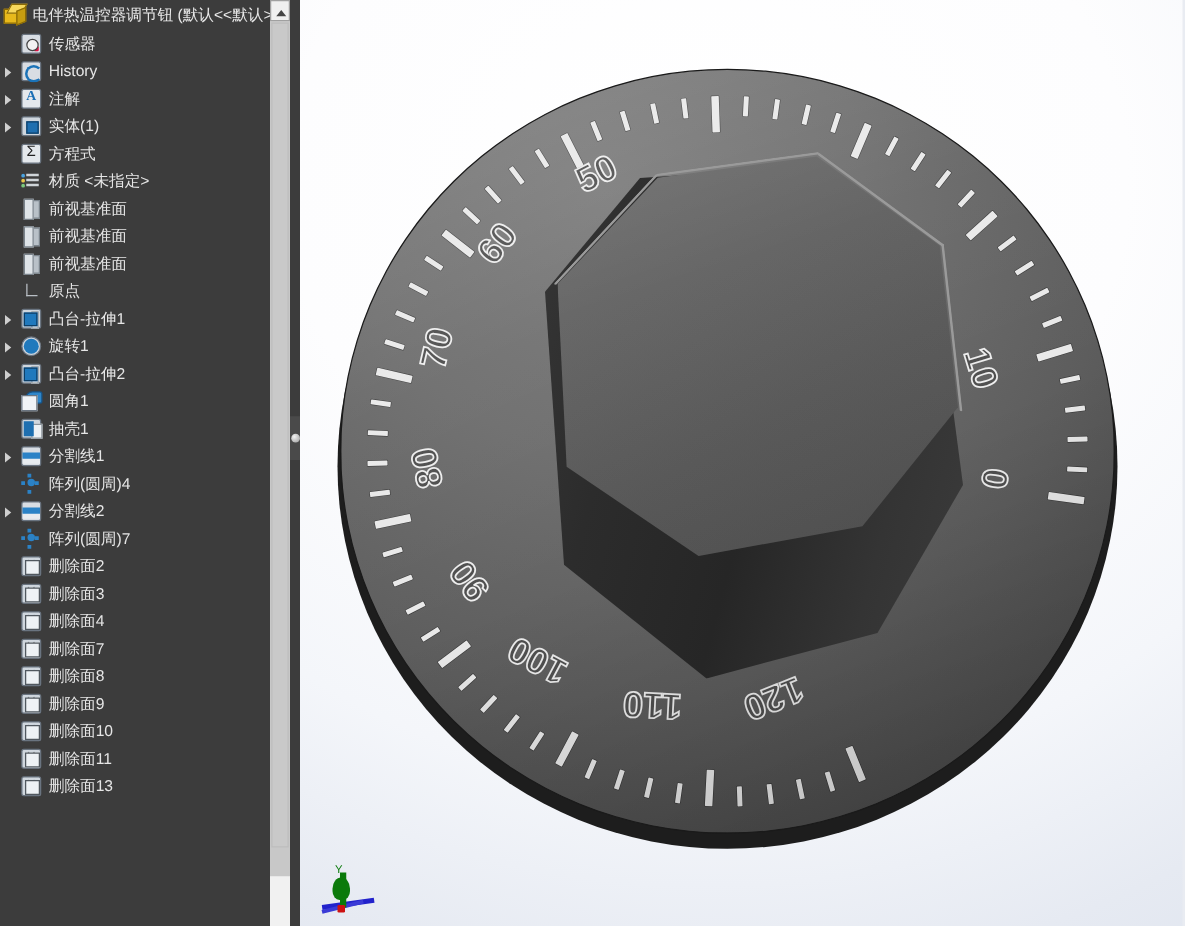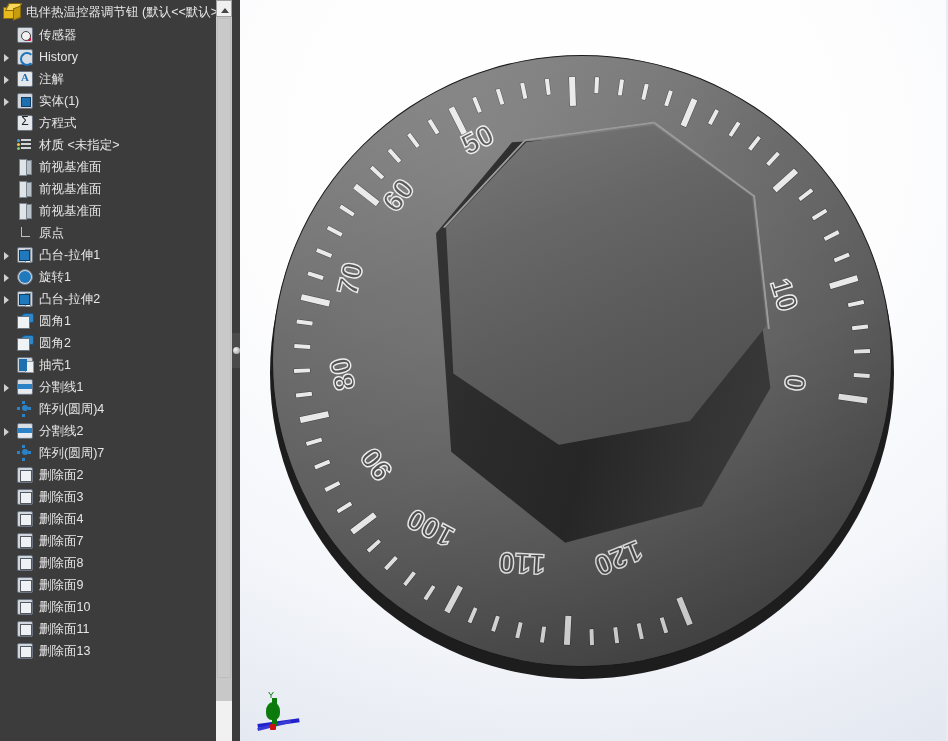--- a/index.html
+++ b/index.html
@@ -350,27 +350,20 @@
             <span class="ic ic-extrude"></span>
           </span>
           <span class="tlabel2">凸台-拉伸2</span>
         </div>
         <div class="tnode">
           <span class="arrow"></span>
           <span class="ticon">
             <span class="ic ic-fillet"></span>
           </span>
           <span class="tlabel2">圆角1</span>
-        </div>
-        <div class="tnode">
-          <span class="arrow"></span>
-          <span class="ticon">
-            <span class="ic ic-fillet"></span>
-          </span>
-          <span class="tlabel2">圆角2</span>
         </div>
         <div class="tnode">
           <span class="arrow"></span>
           <span class="ticon">
             <span class="ic ic-shell"></span>
           </span>
           <span class="tlabel2">抽壳1</span>
         </div>
         <div class="tnode">
           <span class="arrow has"></span>

